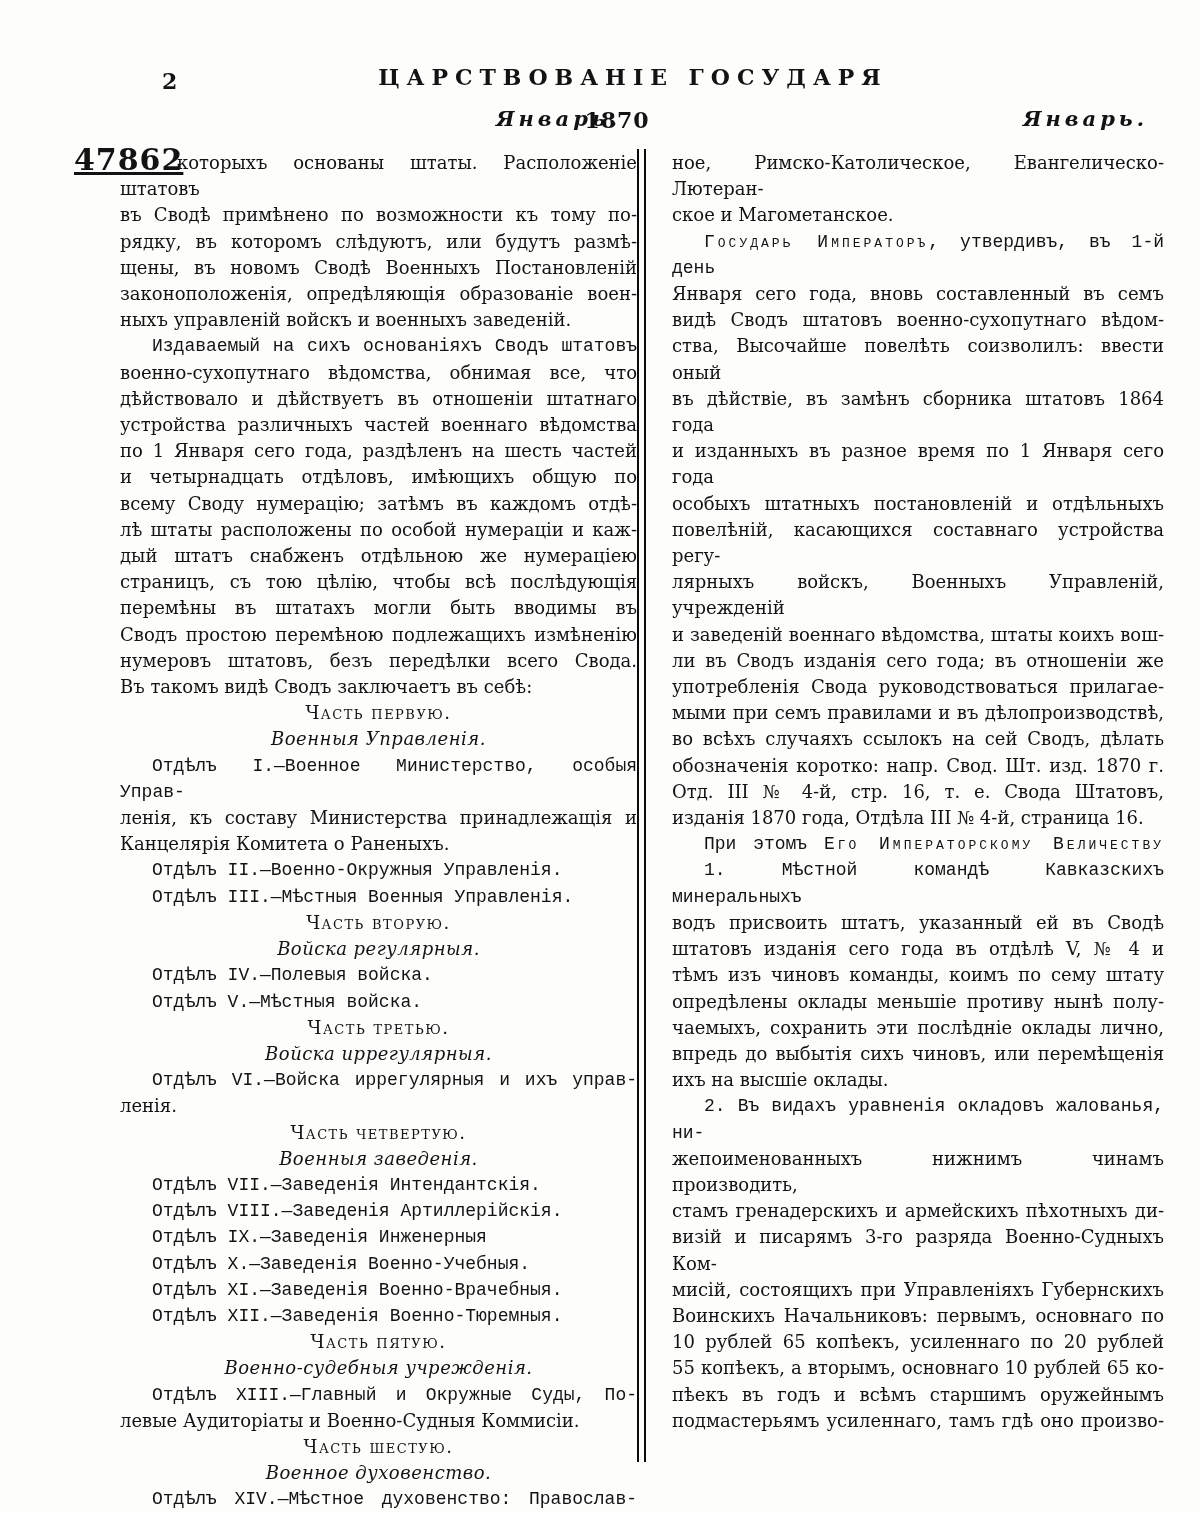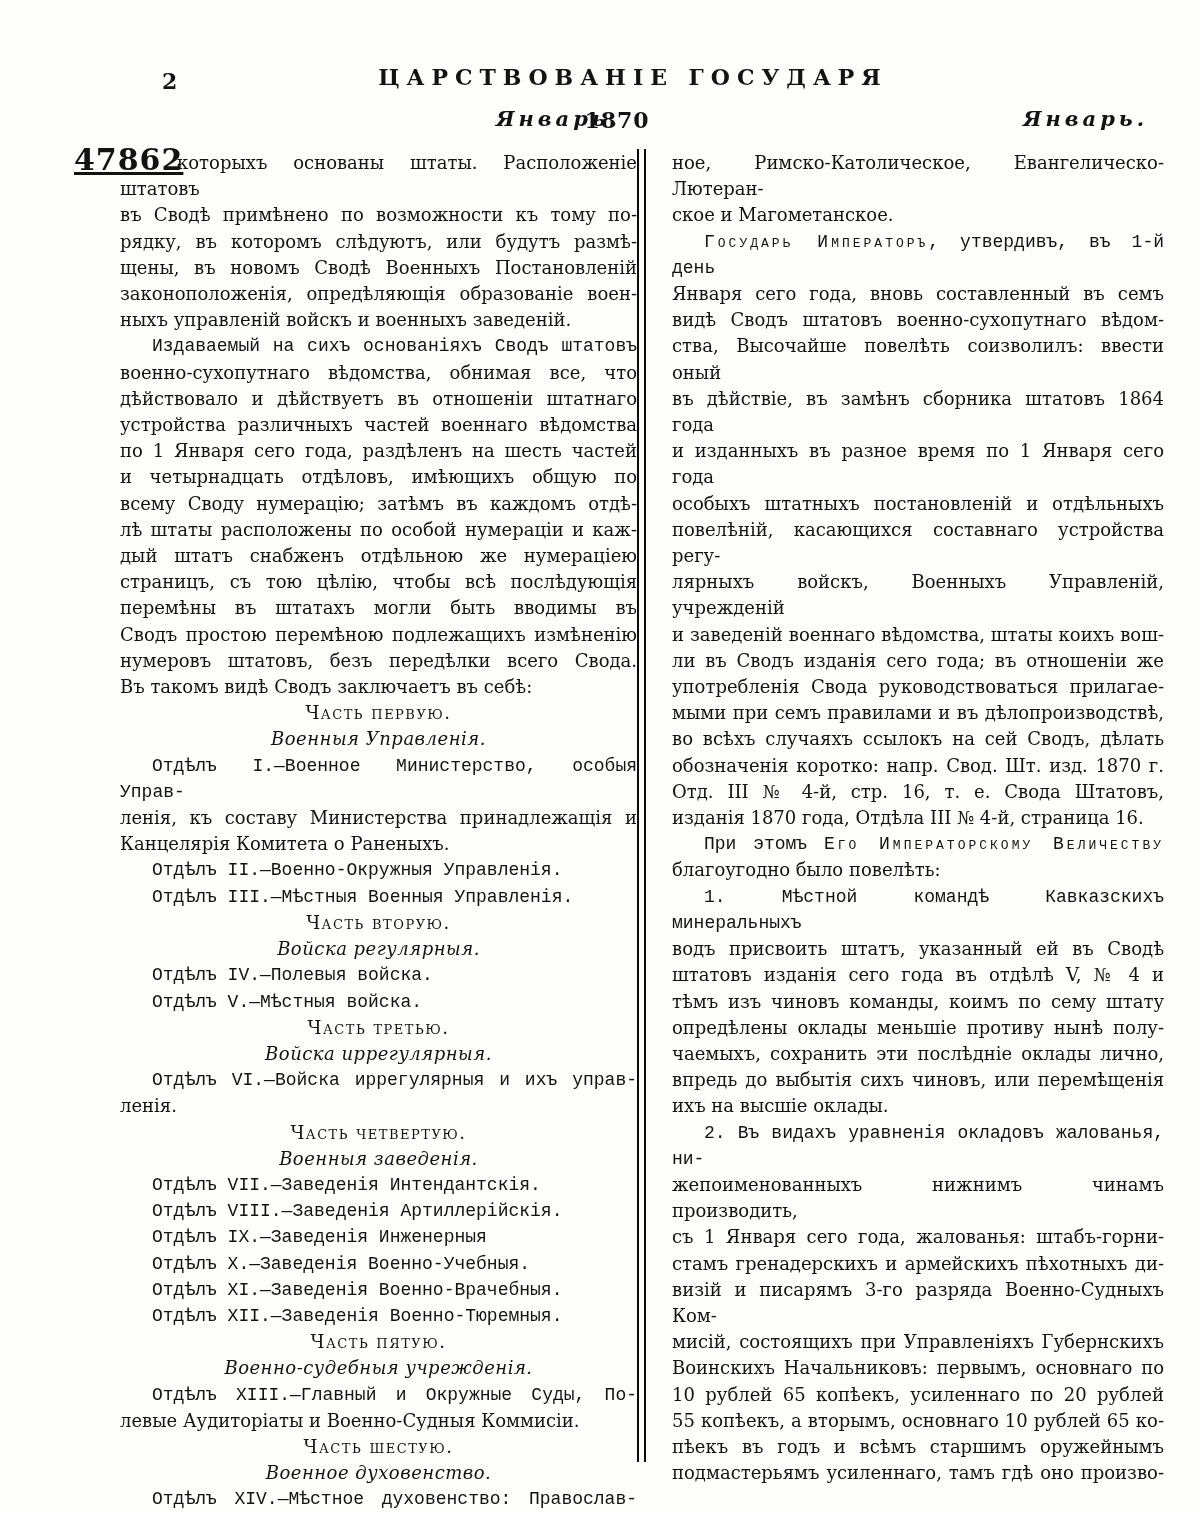--- a/index.html
+++ b/index.html
@@ -220,36 +220,34 @@
         <div class="ln j"><span>ли въ Сводъ изданія сего года; въ отношеніи же</span></div>
         <div class="ln j"><span>употребленія Свода руководствоваться прилагае-</span></div>
         <div class="ln j"><span>мыми при семъ правилами и въ дѣлопроизводствѣ,</span></div>
         <div class="ln j"><span>во всѣхъ случаяхъ ссылокъ на сей Сводъ, дѣлать</span></div>
         <div class="ln j"><span>обозначенія коротко: напр. Свод. Шт. изд. 1870 г.</span></div>
         <div class="ln j"><span>Отд. III № 4-й, стр. 16, т. е. Свода Штатовъ,</span></div>
         <div class="ln"><span>изданія 1870 года, Отдѣла III № 4-й, страница 16.</span></div>
       </div>
       <div class="blk p">
         <div class="ln j first"><span>При этомъ </span><span class="sc">Его Императорскому Величеству</span></div>
-        <div class="ln"><span>благоугодно было повелѣть:</span></div>
       </div>
       <div class="blk p">
         <div class="ln j first"><span>1. Мѣстной командѣ Кавказскихъ минеральныхъ</span></div>
         <div class="ln j"><span>водъ присвоить штатъ, указанный ей въ Сводѣ</span></div>
         <div class="ln j"><span>штатовъ изданія сего года въ отдѣлѣ V, № 4 и</span></div>
         <div class="ln j"><span>тѣмъ изъ чиновъ команды, коимъ по сему штату</span></div>
         <div class="ln j"><span>опредѣлены оклады меньшіе противу нынѣ полу-</span></div>
         <div class="ln j"><span>чаемыхъ, сохранить эти послѣдніе оклады лично,</span></div>
         <div class="ln j"><span>впредь до выбытія сихъ чиновъ, или перемѣщенія</span></div>
         <div class="ln"><span>ихъ на высшіе оклады.</span></div>
       </div>
       <div class="blk p">
         <div class="ln j first"><span>2. Въ видахъ уравненія окладовъ жалованья, ни-</span></div>
         <div class="ln j"><span>жепоименованныхъ нижнимъ чинамъ производить,</span></div>
-        <div class="ln j"><span>съ 1 Января сего года, жалованья: штабъ-горни-</span></div>
         <div class="ln j"><span>стамъ гренадерскихъ и армейскихъ пѣхотныхъ ди-</span></div>
         <div class="ln j"><span>визій и писарямъ 3-го разряда Военно-Судныхъ Ком-</span></div>
         <div class="ln j"><span>мисій, состоящихъ при Управленіяхъ Губернскихъ</span></div>
         <div class="ln j"><span>Воинскихъ Начальниковъ: первымъ, основнаго по</span></div>
         <div class="ln j"><span>10 рублей 65 копѣекъ, усиленнаго по 20 рублей</span></div>
         <div class="ln j"><span>55 копѣекъ, а вторымъ, основнаго 10 рублей 65 ко-</span></div>
         <div class="ln j"><span>пѣекъ въ годъ и всѣмъ старшимъ оружейнымъ</span></div>
         <div class="ln j"><span>подмастерьямъ усиленнаго, тамъ гдѣ оно произво-</span></div>
         <div class="ln"></div>
       </div>

